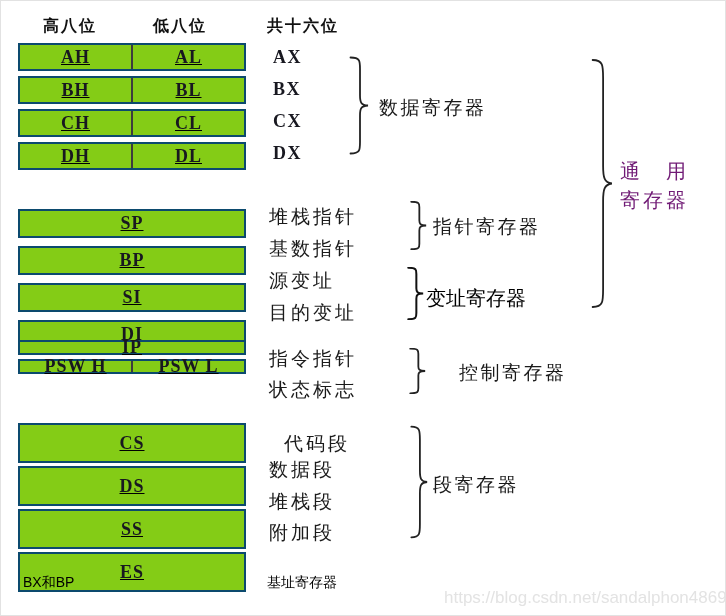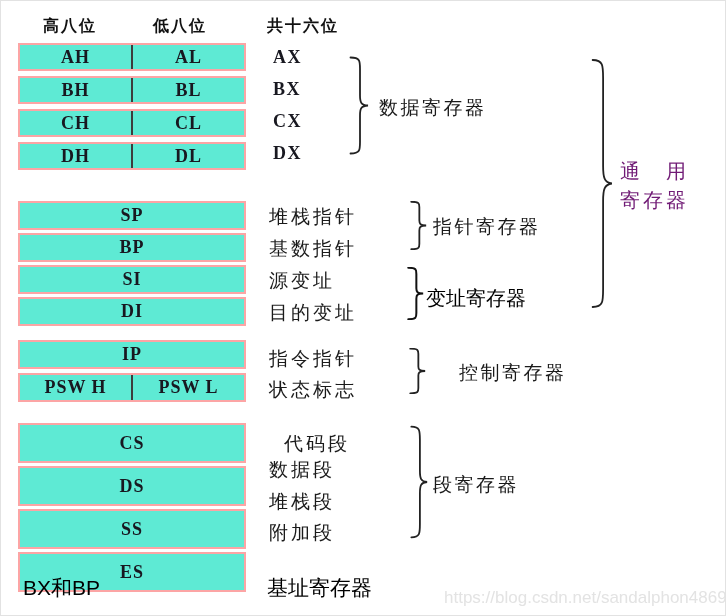--- a/index.html
+++ b/index.html
@@ -6,25 +6,25 @@
   .canvas{position:relative;width:726px;height:616px;background:#ffffff;
           border:1px solid #e2e2e2;box-sizing:border-box;overflow:hidden;
           font-family:"Liberation Sans",sans-serif;}
   
   .hdr{position:absolute;top:15px;font-size:16px;font-weight:bold;color:#111;
        letter-spacing:2px;font-family:"Liberation Sans",sans-serif;}
   .hdr.h1{left:42px;} .hdr.h2{left:152px;} .hdr.h3{left:266px;}
   
   .t{position:absolute;left:17px;width:228px;}
   .t1{top:42px;} .t2{top:200px;} .t3{top:339px;} .t4{top:422px;}
-  .row{box-sizing:border-box;border:2px solid #fca5a5;background:#5eead4;
-       display:flex;align-items:stretch;}
+  .row{box-sizing:border-box;border:2px solid #0c4a6e;background:#84cc16;
+       display:flex;align-items:stretch;text-decoration:underline;}
   .t1 .row{height:28px;margin-bottom:5px;}
-  .t2 .row{height:29px;margin-bottom:3px;}
-  .t3 .row{height:29px;margin-bottom:4px;}
+  .t2 .row{height:29px;margin-bottom:3px;margin-top:8px;}
+  .t3 .row{height:15px;margin-bottom:4px;}
   .t4 .row{height:40px;margin-bottom:3px;}
   .cell{flex:1;display:flex;align-items:center;justify-content:center;
         font-family:"Liberation Serif",serif;font-weight:bold;font-size:18px;
         color:#181820;letter-spacing:1px;}
   .split .cell:first-child{border-right:2px solid #3d3d3d;}
   
   .wl{position:absolute;left:272px;font-family:"Liberation Serif",serif;
       font-weight:bold;font-size:18px;color:#181820;letter-spacing:1.5px;}
   
   .dl{position:absolute;left:268px;font-family:"Liberation Serif",serif;
@@ -35,21 +35,21 @@
   .bl.sans{font-family:"Liberation Sans",sans-serif;font-size:20px;
       letter-spacing:0;color:#000;}
   .brace{position:absolute;}
   .brace svg{display:block;width:100%;height:100%;}
   
   .gl{position:absolute;left:619px;font-family:"Liberation Serif",serif;
       font-size:20px;color:#701a75;letter-spacing:3px;line-height:29px;
       white-space:pre;}
   
   .fn{position:absolute;top:573px;font-family:"Liberation Sans",sans-serif;
-      font-size:21px;color:#000;white-space:nowrap;}
+      font-size:14px;color:#000;white-space:nowrap;}
   .fn.left{left:22px;} .fn.right{left:266px;}
   .wm{position:absolute;left:443px;top:587px;font-size:17px;color:#e3e3e3;
       font-family:"Liberation Sans",sans-serif;white-space:nowrap;}
 </style>
 </head>
 <body>
 
 <div class="canvas">
 
   <div class="hdr h1">高八位</div>

